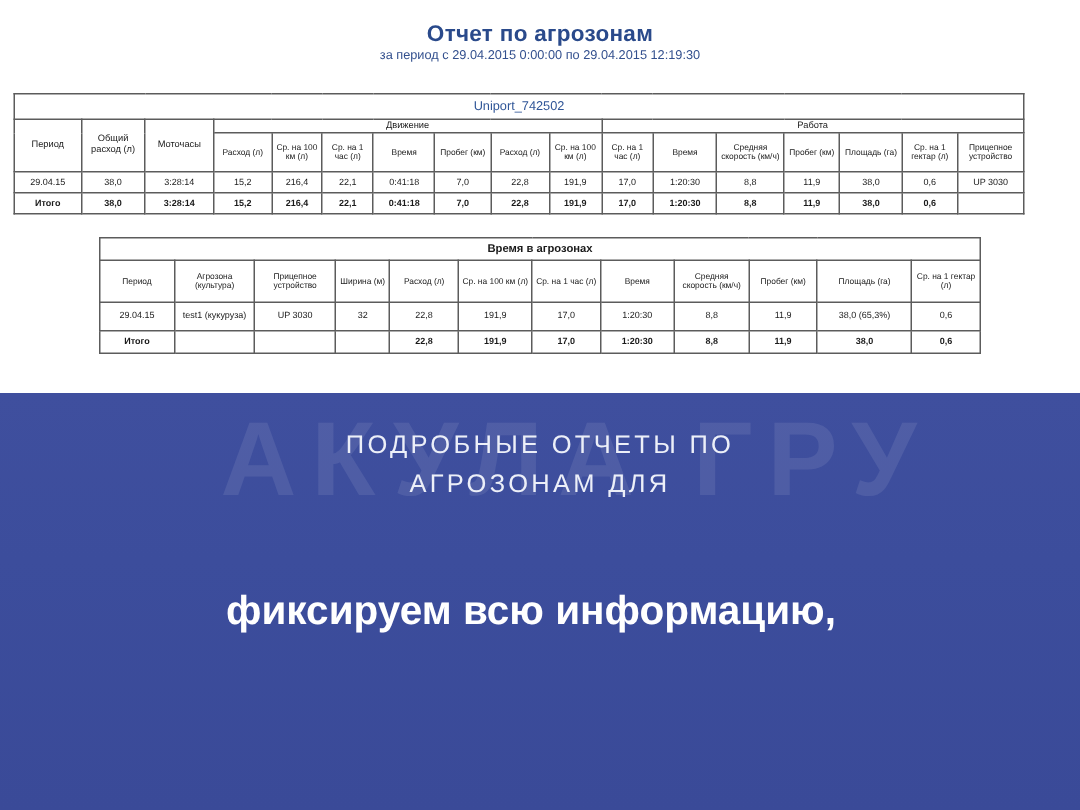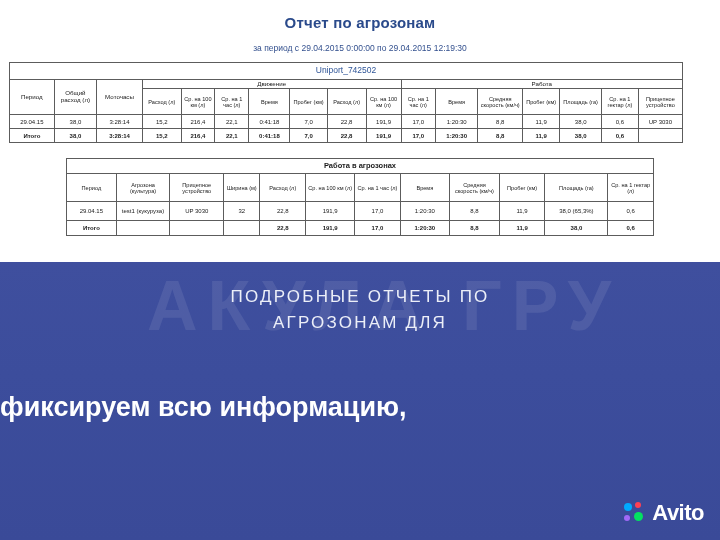--- a/index.html
+++ b/index.html
@@ -34,21 +34,21 @@
     text-align: center;
     color: #2a4a8b;
     font-size: 15px;
     font-weight: bold;
     letter-spacing: 0.2px;
   }
   .report-subtitle {
     text-align: center;
     color: #33508e;
     font-size: 8.5px;
-    margin-top: 12px;
+    margin-top: 0;
   }
   table {
     border-collapse: collapse;
     font-size: 6px;
     color: #1a1a1a;
   }
   table td, table th {
     border: 1px solid #5c5c5c;
     text-align: center;
     vertical-align: middle;
@@ -132,21 +132,21 @@
     color: #eceff8;
     font-size: 17px;
     letter-spacing: 2.2px;
     line-height: 1.52;
   }
   .banner-main {
     position: absolute;
     left: 0;
     top: 128px;
     width: 708px;
-    text-align: left;
+    text-align: center;
     color: #ffffff;
     font-size: 27px;
     font-weight: bold;
     line-height: 1.3;
   }
   
   .avito {
     position: absolute;
     right: 16px;
     bottom: 14px;
@@ -249,21 +249,21 @@
         <td class="bold">38,0</td>
         <td class="bold">0,6</td>
         <td class="bold"></td>
       </tr>
     </tbody>
       </table>
 
     <table class="tbl-zone">
       <tbody>
           <tr>
-        <td class="toptitle" colspan="12">Работа в агрозонах</td>
+        <td class="toptitle" colspan="12">Время в агрозонах</td>
       </tr>
       <tr class="hdr">
         <td style="width:48px">Период</td>
         <td style="width:52px">Агрозона (культура)</td>
         <td style="width:52px">Прицепное устройство</td>
         <td style="width:34px">Ширина (м)</td>
         <td style="width:44px">Расход (л)</td>
         <td style="width:48px">Ср. на 100 км (л)</td>
         <td style="width:44px">Ср. на 1 час (л)</td>
         <td style="width:48px">Время</td>
@@ -309,24 +309,15 @@
 
     <div class="banner-sub">
       <div>ПОДРОБНЫЕ ОТЧЕТЫ ПО</div>
       <div>АГРОЗОНАМ ДЛЯ</div>
     </div>
 
     <div class="banner-main">
       <div>фиксируем всю информацию,</div>
     </div>
 
-    <div class="avito">
-      <span class="avito-dots">
-        <i class="d1"></i>
-          <i class="d2"></i>
-          <i class="d3"></i>
-          <i class="d4"></i>
-      </span>
-      <span class="avito-text">Avito</span>
-    </div>
   </div>
 
 </div>
 
 </body></html>

